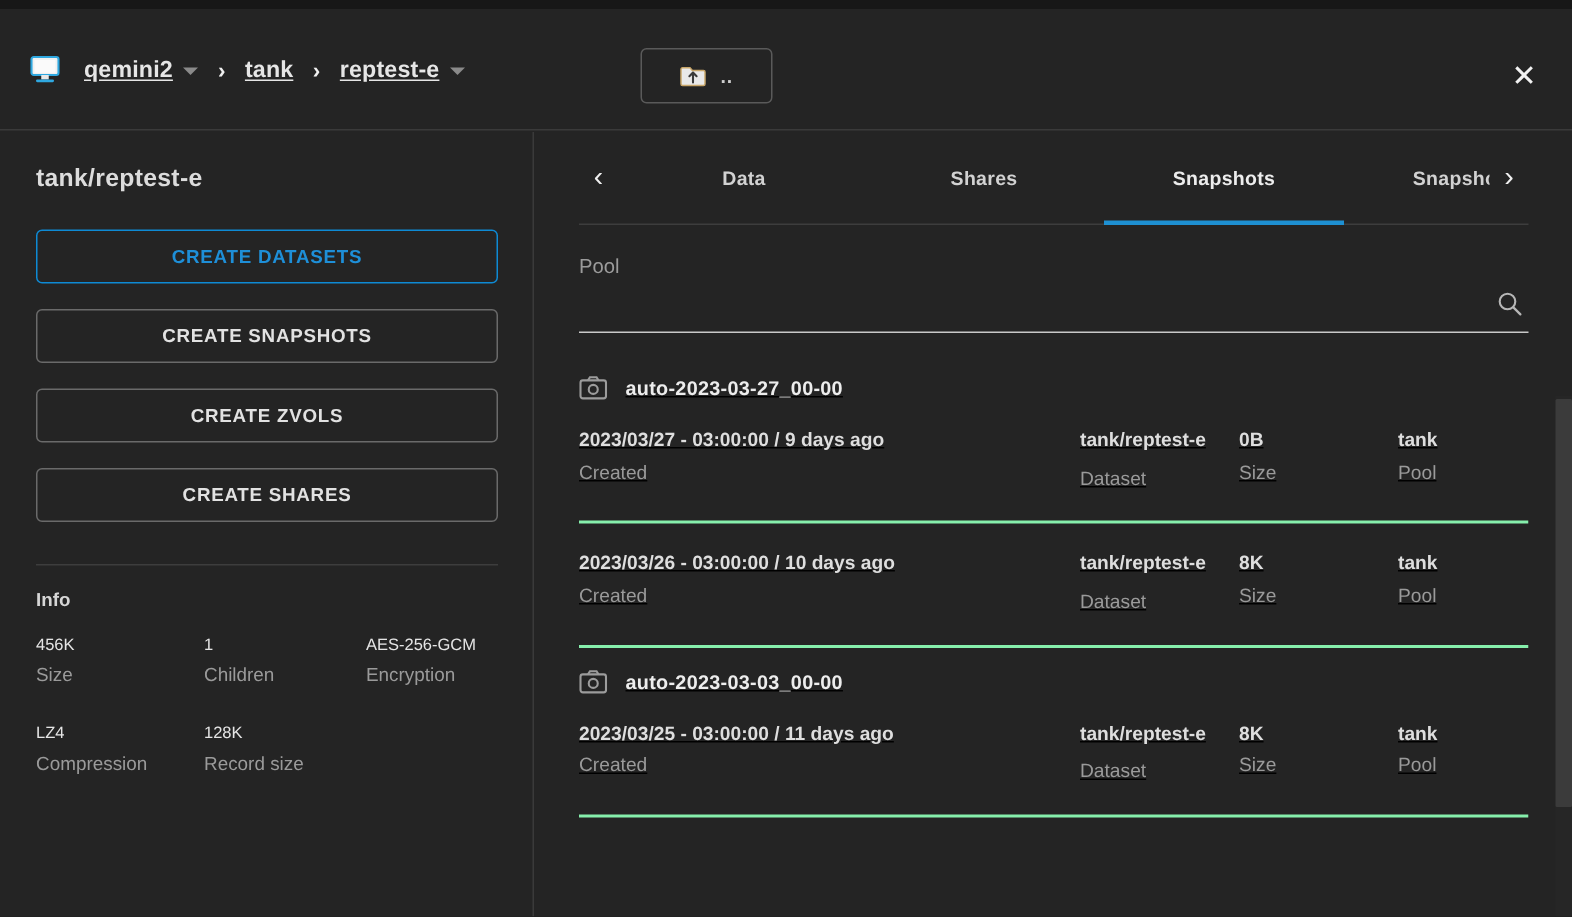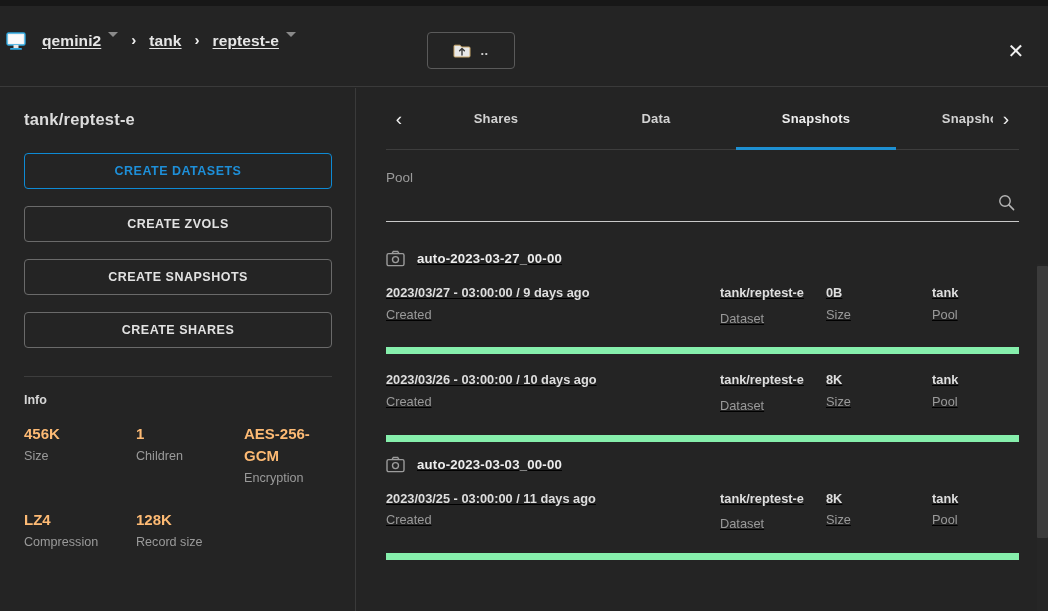--- a/index.html
+++ b/index.html
@@ -34,24 +34,24 @@
     position: absolute;
     top: 6px; left: 0;
     width: 1048px;
     height: 81px;
     background: #242424;
     border-bottom: 1px solid #3a3a3a;
   }
 
   .breadcrumb {
     position: absolute;
-    left: 6px;
+    left: 20px;
     top: 26px;
     display: flex;
-    align-items: flex-start;
+    align-items: center;
     height: 30px;
   }
 
   .monitor-icon {
     width: 22px; height: 20px;
     margin-right: 14px;
     display: block;
   }
 
   .crumb-link {
@@ -172,23 +172,23 @@
   }
 
   .info-grid {
     margin-top: 16px;
     display: grid;
     grid-template-columns: 112px 108px 1fr;
     row-gap: 22px;
   }
   .info-cell { padding-right: 6px; }
   .info-val {
-    color: #fdba74;
-    font-size: 15px;
-    font-weight: bold;
+    color: #e5e5e5;
+    font-size: 11px;
+    font-weight: normal;
     line-height: 1.45;
   }
   .info-cap {
     margin-top: 3px;
     color: #9a9a9a;
     font-size: 12.6px;
     line-height: 1.4;
   }
 
   
@@ -313,21 +313,21 @@
     font-size: 13.2px;
     font-weight: bold;
     letter-spacing: .2px;
   }
 
   .snap-body {
     display: flex;
     align-items: flex-start;
     padding-top: 17px;
     padding-bottom: 20px;
-    border-bottom: 7px solid #86efac;
+    border-bottom: 2px solid #86efac;
   }
   .col-created { width: 334px; flex: 0 0 auto; }
   .col-dataset { width: 106px; flex: 0 0 auto; }
   .col-size    { width: 106px; flex: 0 0 auto; }
   .col-pool    { width: 100px; flex: 0 0 auto; }
 
   .cell-val {
     color: #dedede;
     font-size: 12.8px;
     font-weight: bold;
@@ -397,22 +397,22 @@
       <span class="up-dots">..</span>
     </div>
 
     <div class="close-btn">✕</div>
   </div>
 
   <div class="sidebar">
     <div class="side-title">tank/reptest-e</div>
 
     <button class="btn primary">CREATE DATASETS</button>
+    <button class="btn">CREATE SNAPSHOTS</button>
     <button class="btn">CREATE ZVOLS</button>
-    <button class="btn">CREATE SNAPSHOTS</button>
     <button class="btn">CREATE SHARES</button>
 
     <div class="divider"></div>
 
     <div class="info-label">Info</div>
 
     <div class="info-grid">
       <div class="info-cell">
         <div class="info-val">456K</div>
         <div class="info-cap">Size</div>
@@ -435,22 +435,22 @@
       </div>
     </div>
   </div>
 
   <div class="main">
 
     <div class="tabs-row">
       <div class="tab-arrow">‹</div>
       <div class="tabs-viewport">
         <div class="tabs-strip">
+          <div class="tab">Data</div>
           <div class="tab">Shares</div>
-          <div class="tab">Data</div>
           <div class="tab active">Snapshots</div>
           <div class="tab">Snapshots</div>
         </div>
       </div>
       <div class="tab-arrow">›</div>
     </div>
 
     <div class="find-wrap">
       <div class="find-ph">Pool</div>
       <input class="find-input" type="text" value="" style="">

